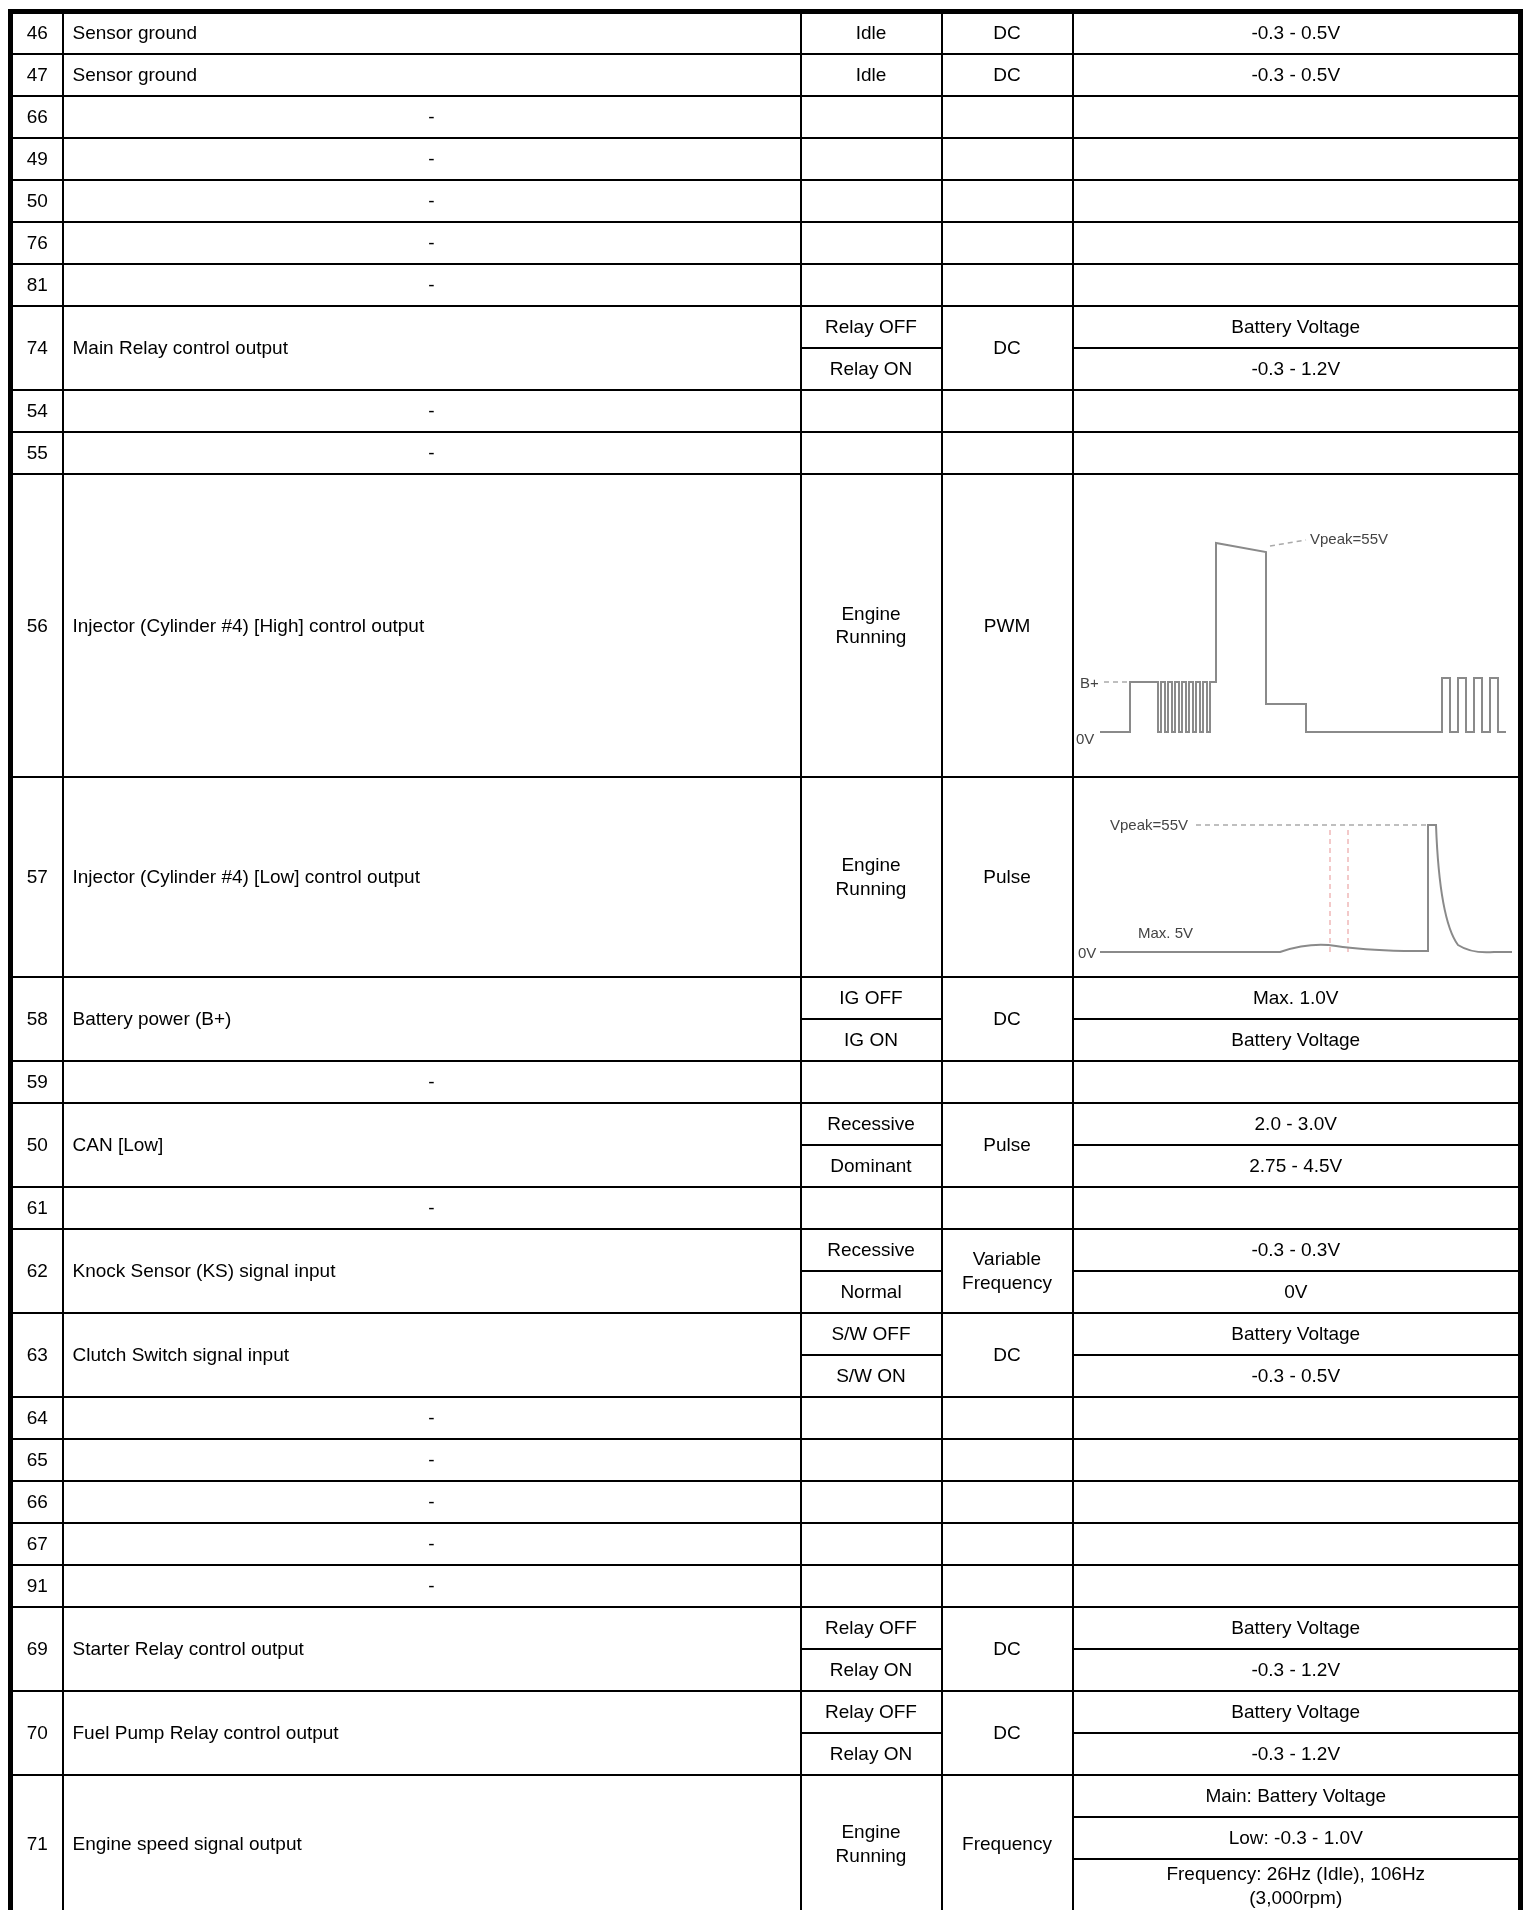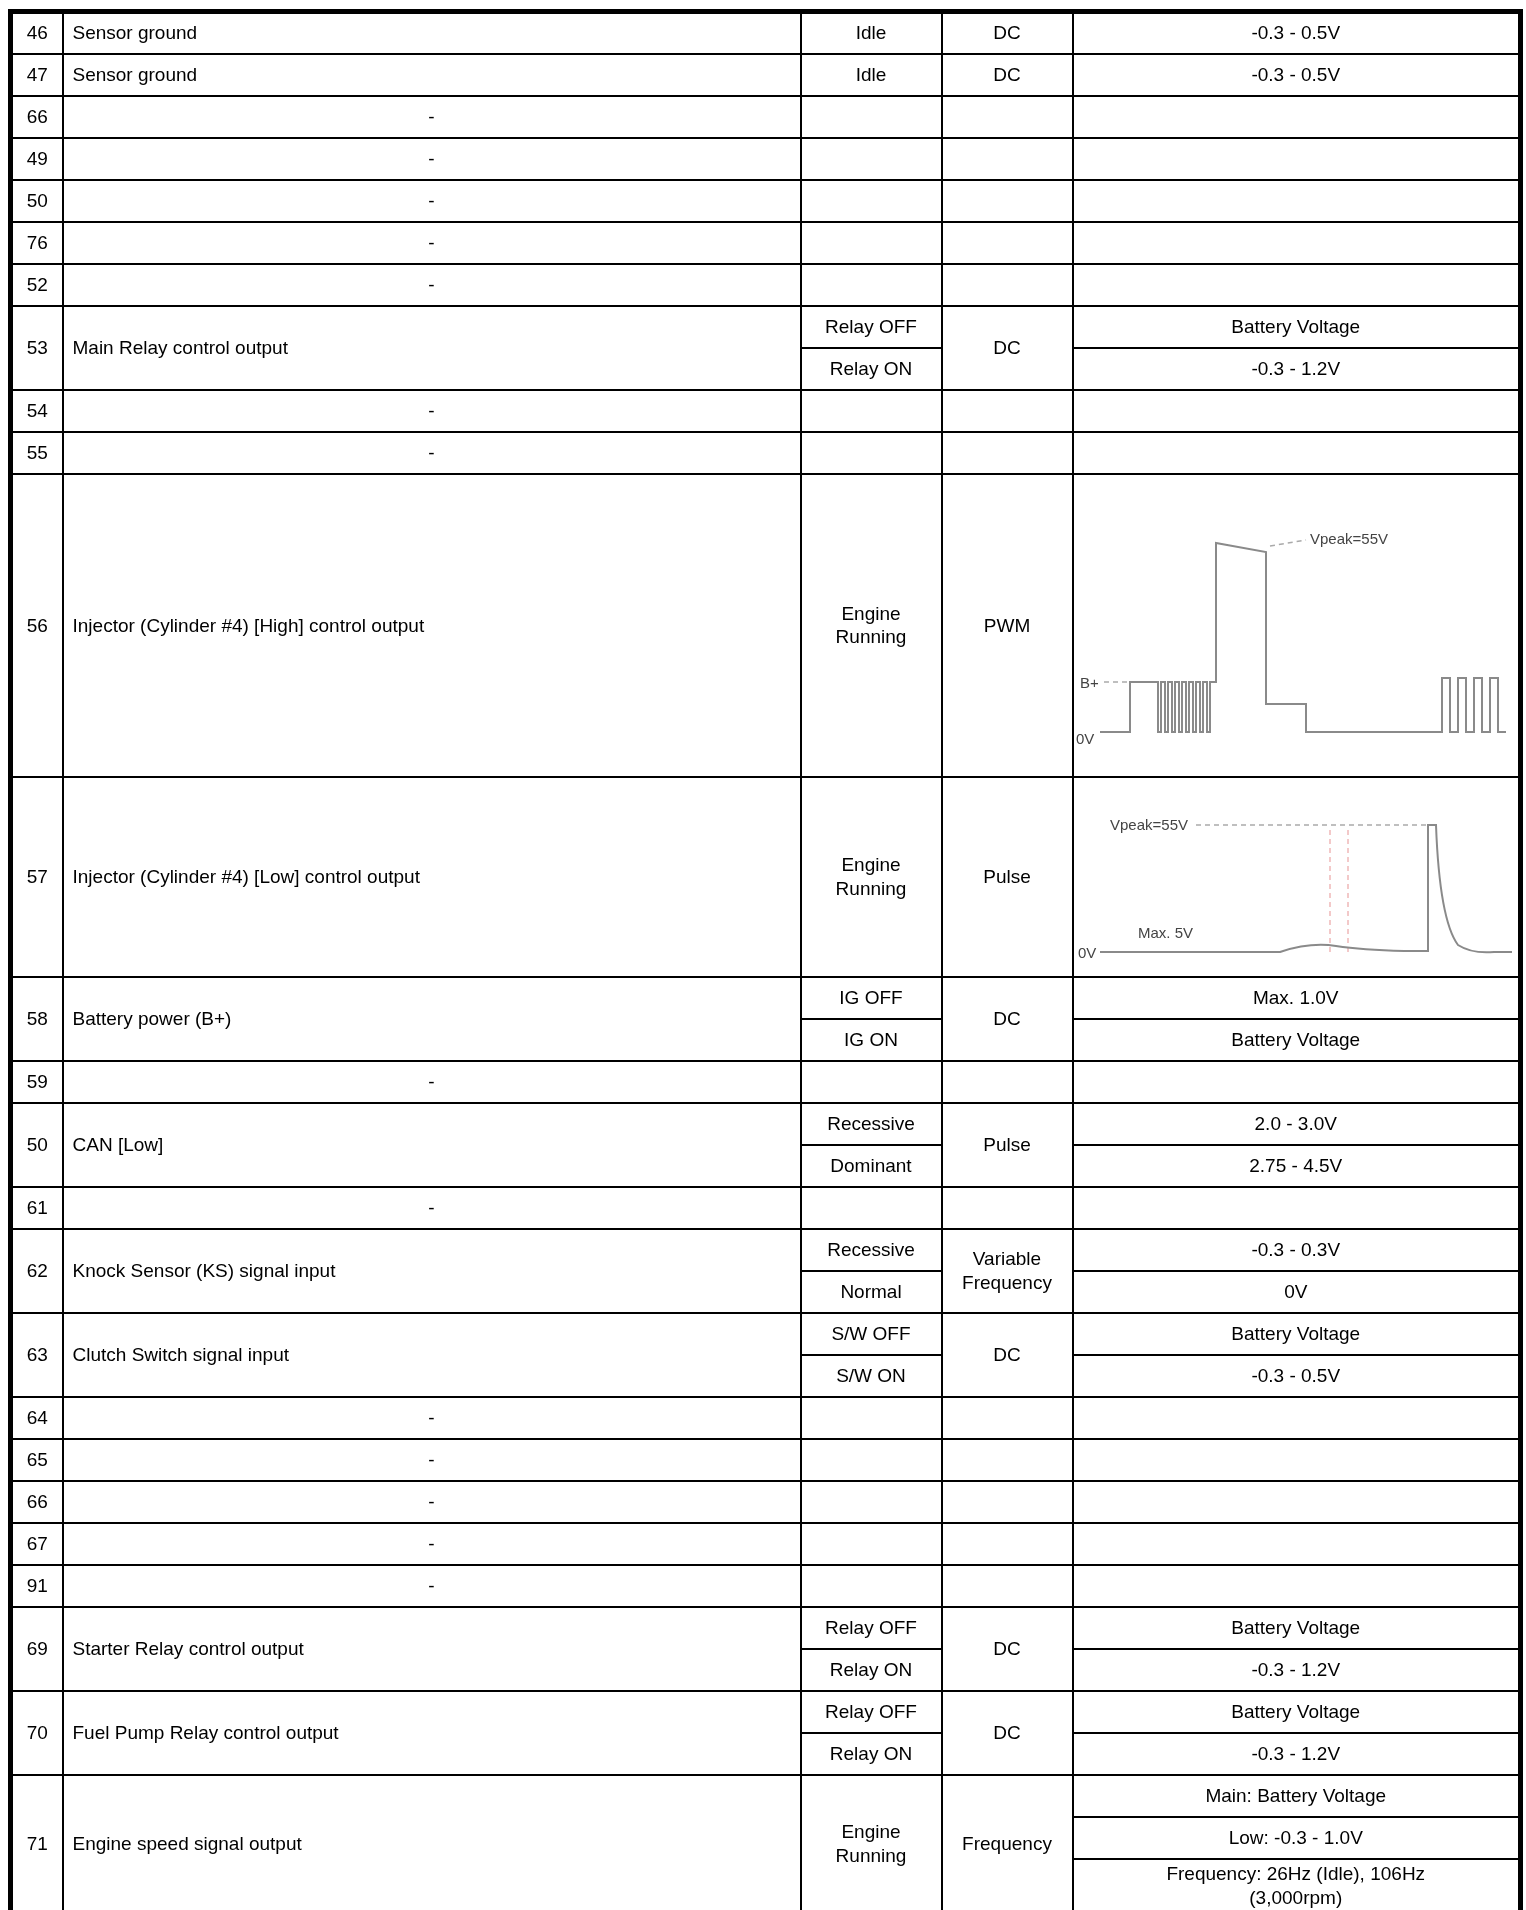--- a/index.html
+++ b/index.html
@@ -93,28 +93,28 @@
           <td class="val"></td>
         </tr>
         <tr>
           <td class="pin">76</td>
           <td class="desc empty">-</td>
           <td class="cond"></td>
           <td class="type"></td>
           <td class="val"></td>
         </tr>
         <tr>
-          <td class="pin">52</td>
-          <td class="desc empty">-</td>
-          <td class="cond"></td>
-          <td class="type"></td>
-          <td class="val"></td>
-        </tr>
-        <tr>
-          <td class="pin" rowspan="2">53</td>
+          <td class="pin">81</td>
+          <td class="desc empty">-</td>
+          <td class="cond"></td>
+          <td class="type"></td>
+          <td class="val"></td>
+        </tr>
+        <tr>
+          <td class="pin" rowspan="2">74</td>
           <td class="desc" rowspan="2">Main Relay control output</td>
           <td class="cond">Relay OFF</td>
           <td class="type" rowspan="2">DC</td>
           <td class="val">Battery Voltage</td>
         </tr>
         <tr>
           <td class="cond">Relay ON</td>
           <td class="val">-0.3 - 1.2V</td>
         </tr>
         <tr>

